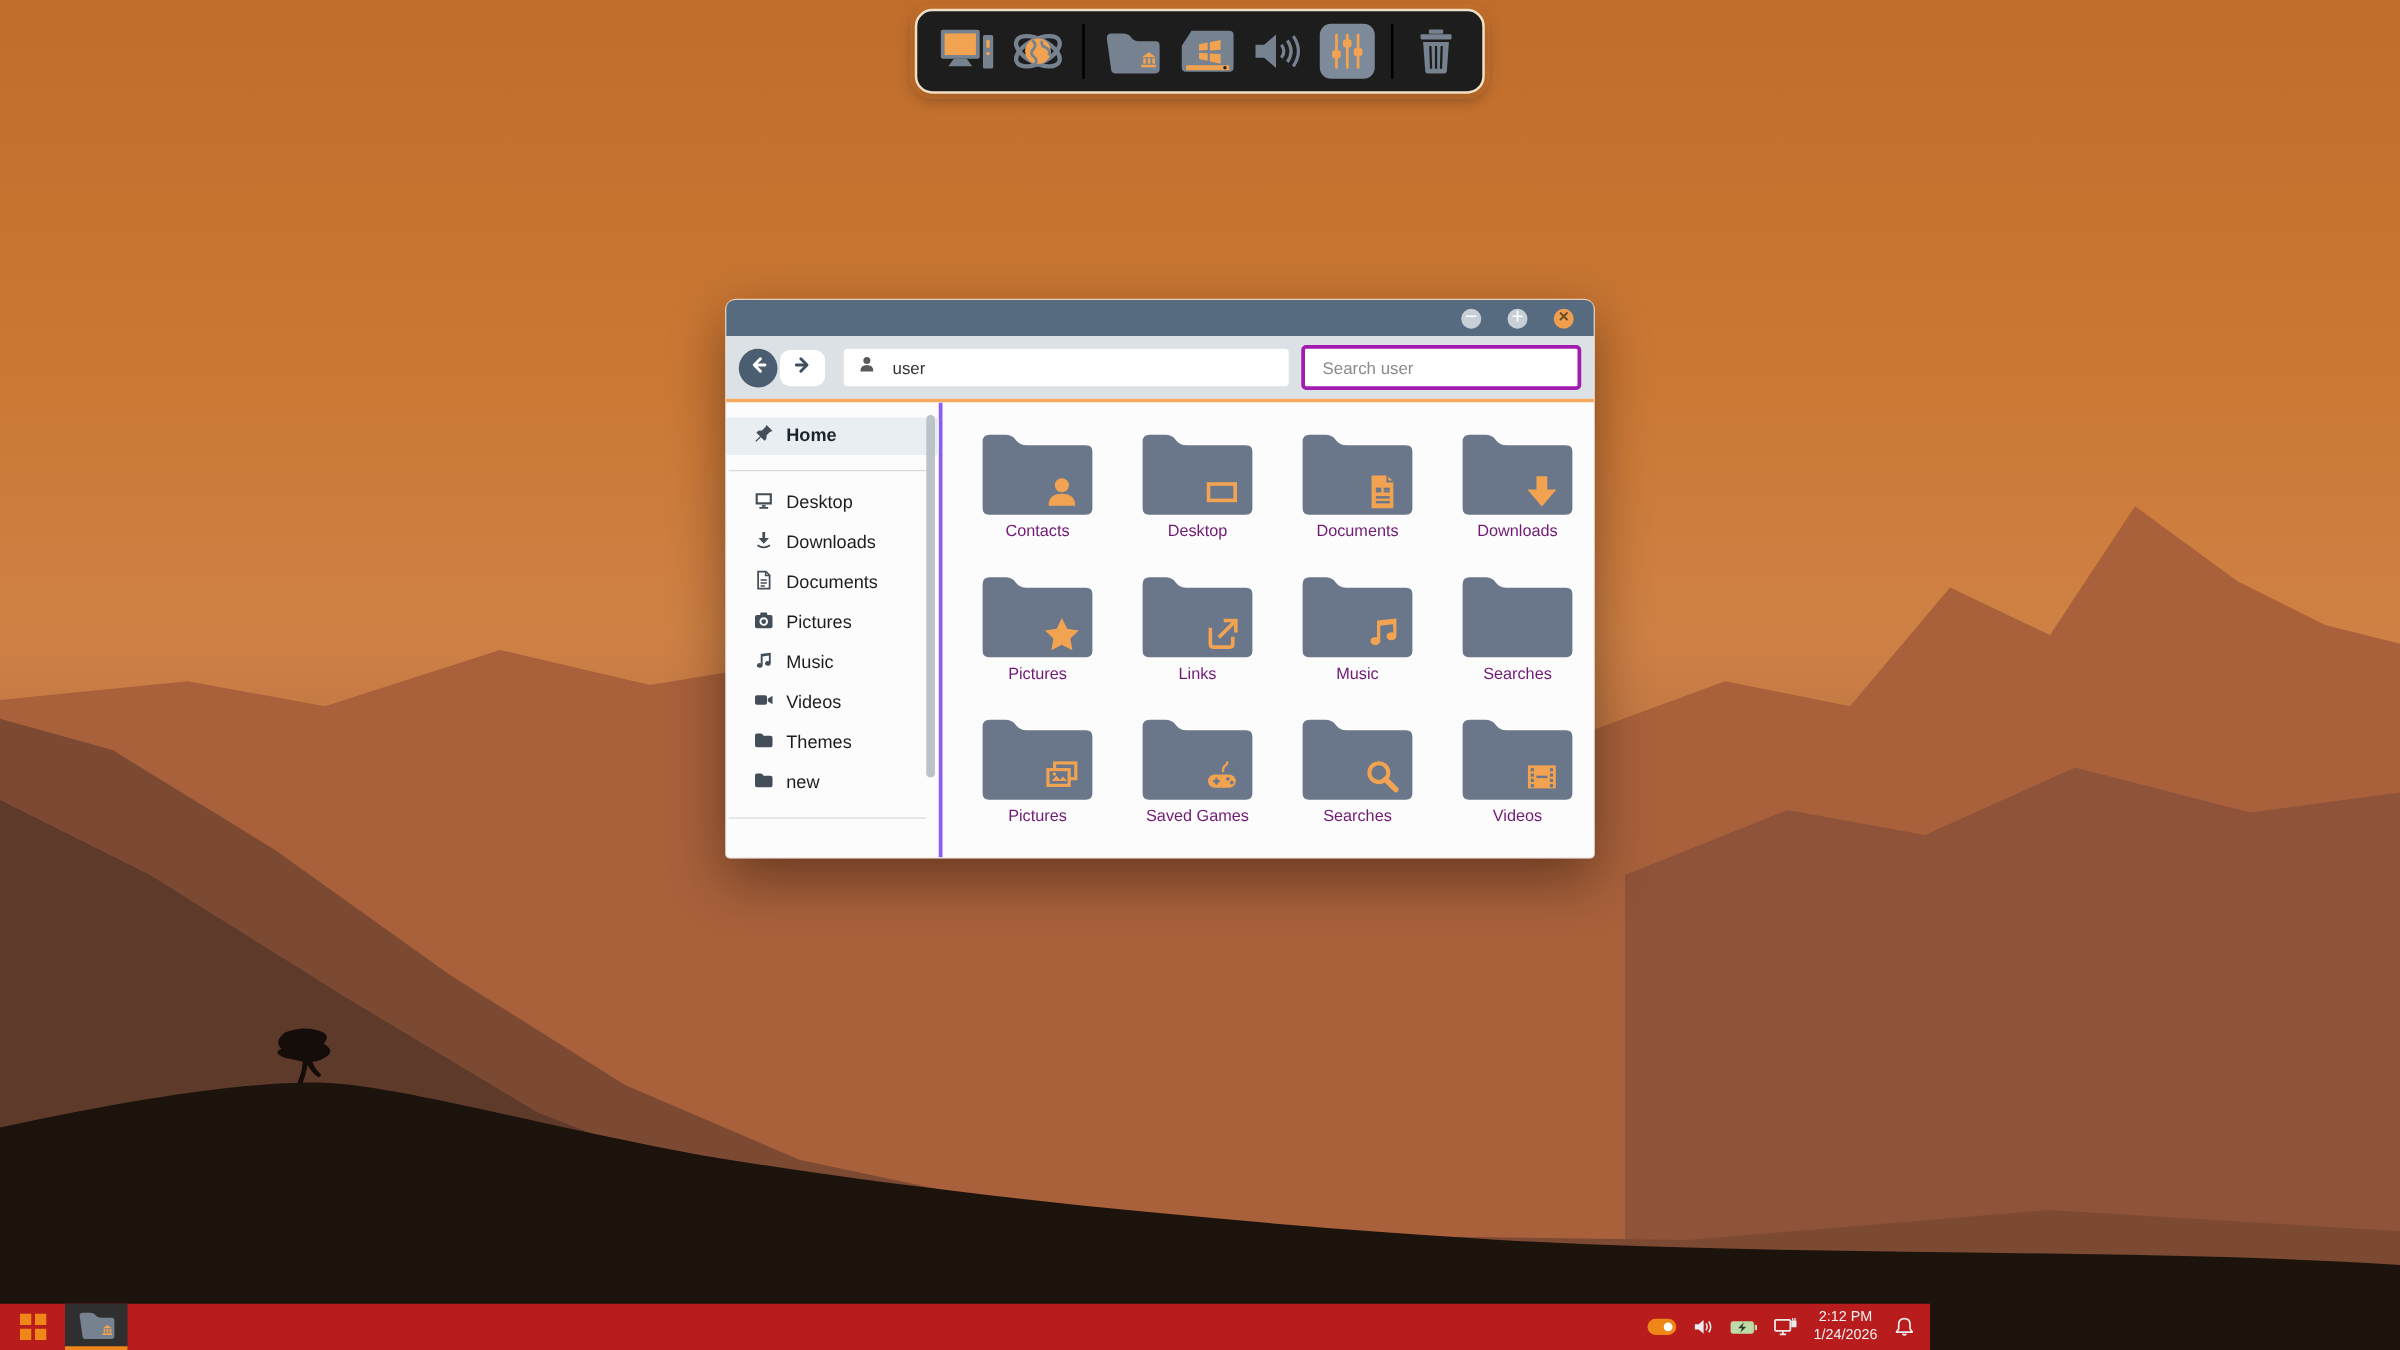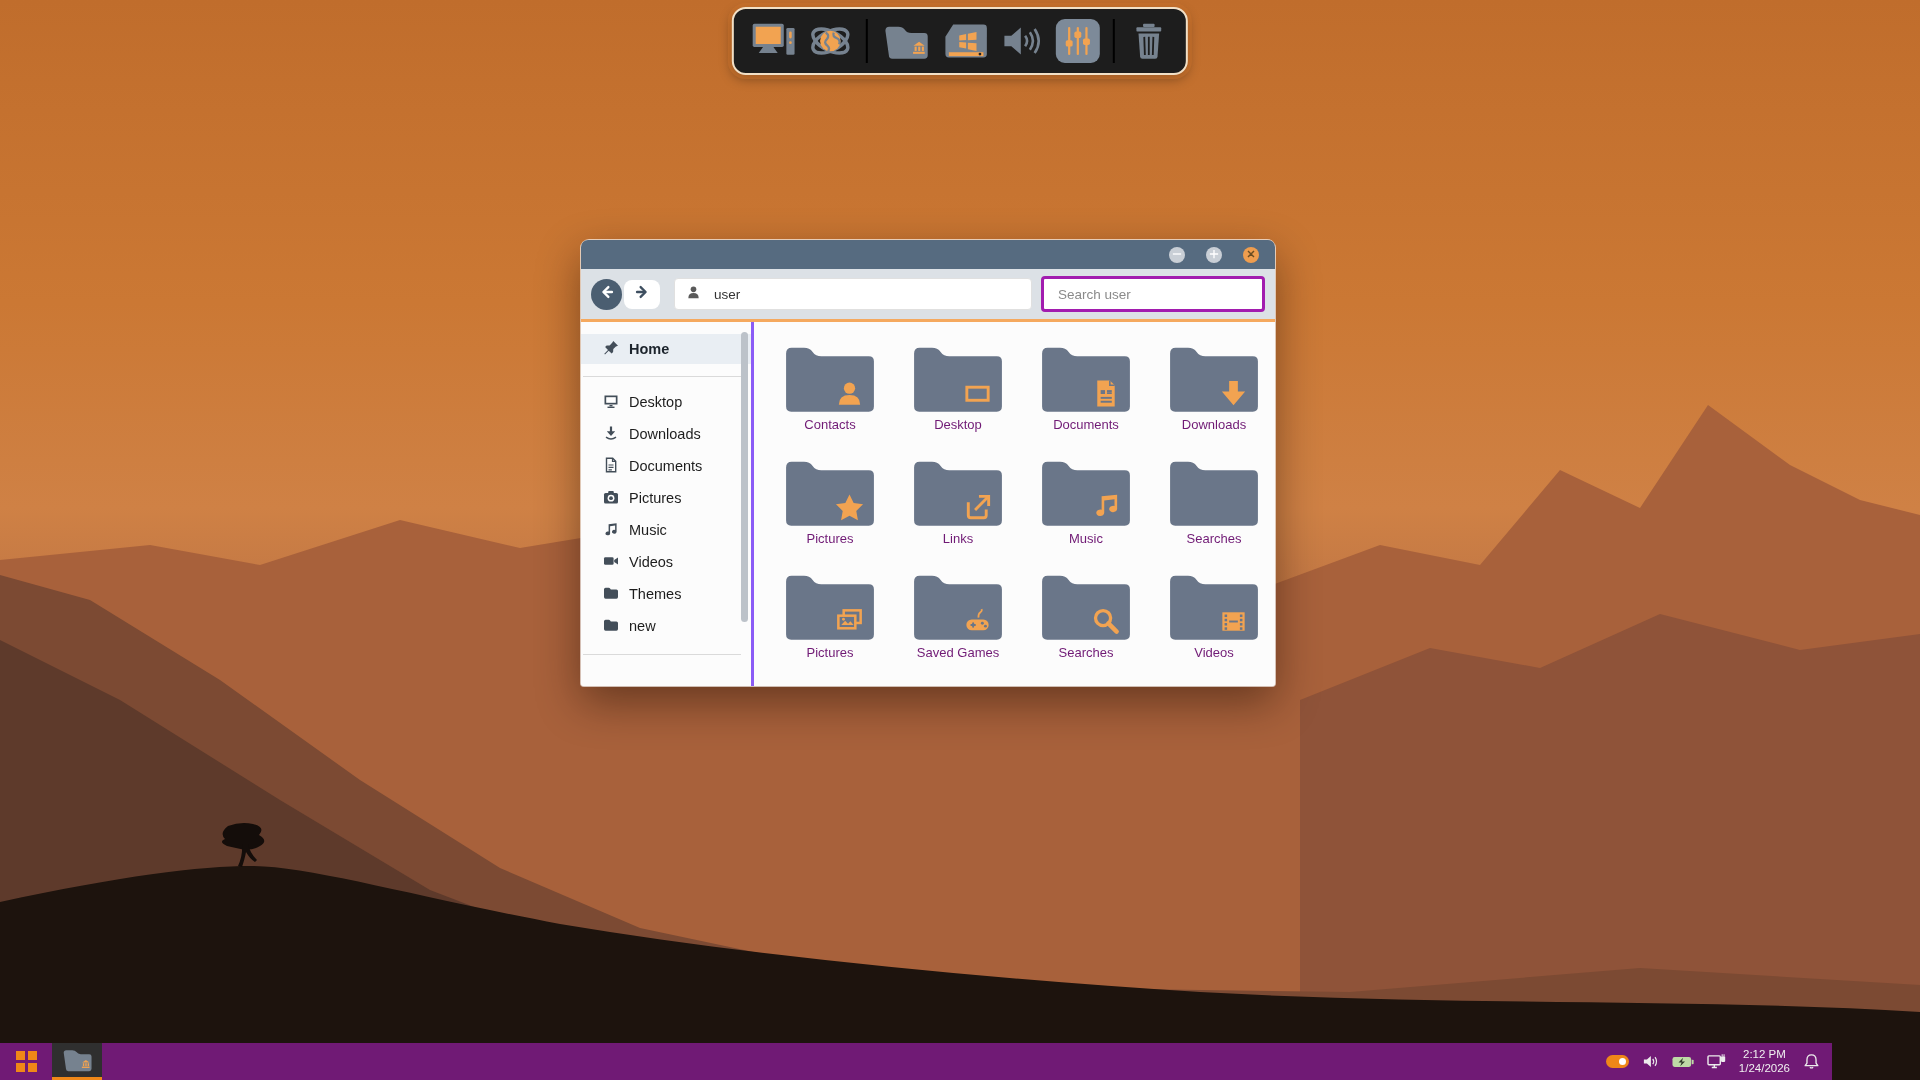--- a/index.html
+++ b/index.html
@@ -51,21 +51,21 @@
   
   .content{flex:1;padding:18px 0 0 12px;}
   .files-grid{display:grid;grid-template-columns:repeat(4,128px);grid-auto-rows:114px;justify-items:center;}
   .file-item{width:118px;display:flex;flex-direction:column;align-items:center;cursor:pointer;}
   .file-folder{position:relative;width:96px;height:76px;}
   .file-folder > svg{width:96px;height:76px;display:block;}
   .file-glyph{position:absolute;right:13px;bottom:7px;width:31px;height:31px;}
   .file-glyph svg{width:31px;height:31px;display:block;}
   .file-label{font-size:13px;color:#701a75;margin-top:1px;white-space:nowrap;}
   
-  .taskbar{position:absolute;left:0;bottom:0;width:1832px;height:37px;background:#701a75;display:flex;align-items:center;}
+  .taskbar{position:absolute;left:0;bottom:0;width:1544px;height:37px;background:#b91c1c;display:flex;align-items:center;}
   .start-btn{width:52px;height:37px;display:flex;align-items:center;justify-content:center;cursor:pointer;}
   .start-grid{display:grid;grid-template-columns:9px 9px;grid-template-rows:9px 9px;gap:3px;}
   .start-grid i{background:#ef8718;display:block;}
   .task-item{width:50px;height:37px;background:#2f2f2f;position:relative;display:flex;align-items:center;justify-content:center;cursor:pointer;}
   .task-item .tb-underline{position:absolute;left:0;bottom:0;width:100%;height:3px;background:#ef8718;}
   .task-item svg{height:25px;width:auto;}
   .tb-spacer{flex:1;}
   .tray{display:flex;align-items:center;gap:13px;padding-right:12px;}
   .tray-icon{display:flex;align-items:center;justify-content:center;cursor:pointer;}
   .tray-icon svg{display:block;}

